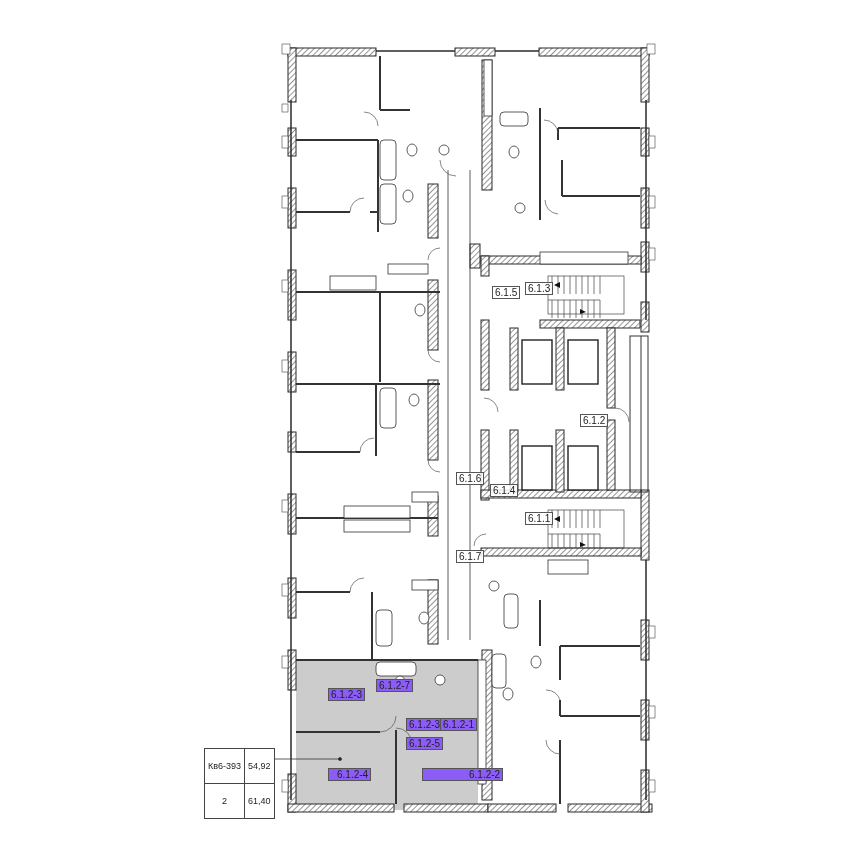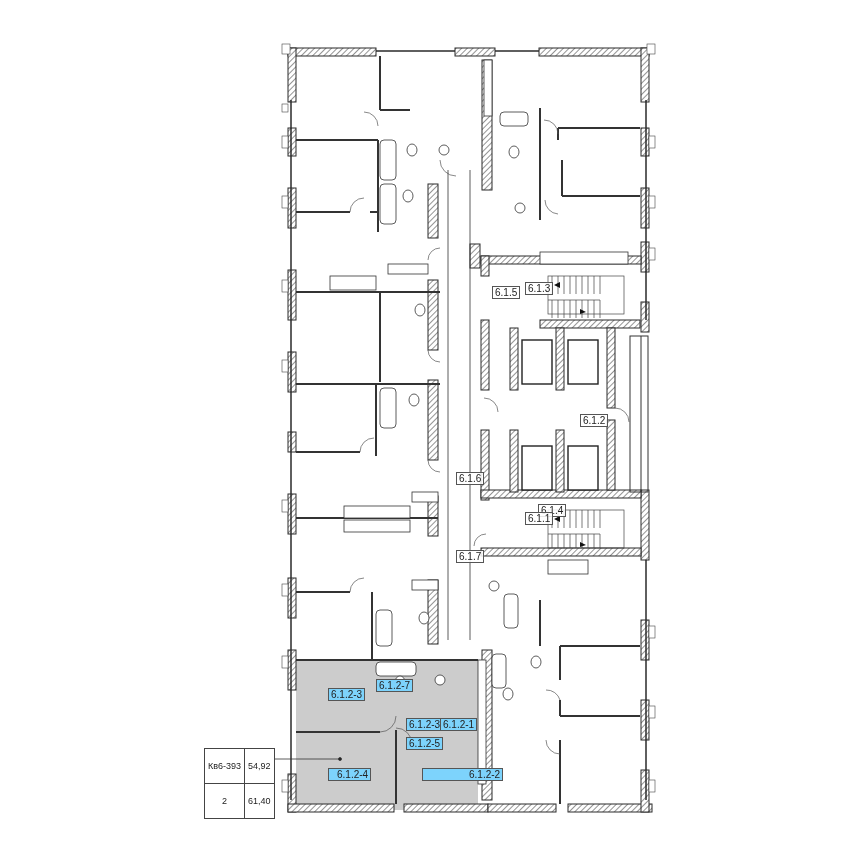--- a/index.html
+++ b/index.html
@@ -1,19 +1,19 @@
 <!DOCTYPE html>
 <html><head>
 <meta charset="utf-8">
 <style>
   html, body { margin: 0; padding: 0; background: #ffffff; }
   body { width: 864px; height: 864px; position: relative; overflow: hidden; font-family: "Liberation Sans", sans-serif; }
   #plan { position: absolute; left: 0; top: 0; width: 864px; height: 864px; }
   .lbl { position: absolute; font-size: 10px; color: #222; background: rgba(255,255,255,0.85); border: 1px solid #555; padding: 0 2px; line-height: 11px; white-space: nowrap; font-family: "Liberation Sans", sans-serif; }
-  .lbl.gray { background: #7dd3fc; }
+  .lbl.gray { background: #8b5cf6; }
   .info { position: absolute; left: 204px; top: 748px; border-collapse: collapse; font-size: 9px; color: #222; background: #fff; }
   .info td { border: 1px solid #444; padding: 12px 3px; height: 10px; line-height: 10px; text-align: center; }
 </style>
 </head>
 <body>
 
 <svg id="plan" viewBox="0 0 864 864" xmlns="http://www.w3.org/2000/svg">
   <defs>
     <pattern id="hatch" patternUnits="userSpaceOnUse" width="4" height="4" patternTransform="rotate(45)">
       <rect width="4" height="4" fill="#ffffff"></rect>
@@ -286,15 +286,15 @@
 <span class="lbl gray" style="left:406px; top:718px;">6.1.2-3</span>
 <span class="lbl gray" style="left:440px; top:718px;text-align:right;">6.1.2-1</span>
 <span class="lbl gray" style="left:406px; top:737px;">6.1.2-5</span>
 <span class="lbl gray" style="left:328px; top:768px;padding-left:8px;">6.1.2-4</span>
 <span class="lbl gray" style="left:422px; top:768px;padding-left:46px;">6.1.2-2</span>
 
 <span class="lbl" style="left:492px; top:286px;">6.1.5</span>
 <span class="lbl" style="left:525px; top:282px;">6.1.3</span>
 <span class="lbl" style="left:580px; top:414px;">6.1.2</span>
 <span class="lbl" style="left:456px; top:472px;">6.1.6</span>
-<span class="lbl" style="left:490px; top:504px;margin-left:48px;">6.1.4</span>
+<span class="lbl" style="left:490px; top:484px;">6.1.4</span>
 <span class="lbl" style="left:525px; top:512px;">6.1.1</span>
 <span class="lbl" style="left:456px; top:550px;text-align:right;">6.1.7</span>
 
 </body></html>

